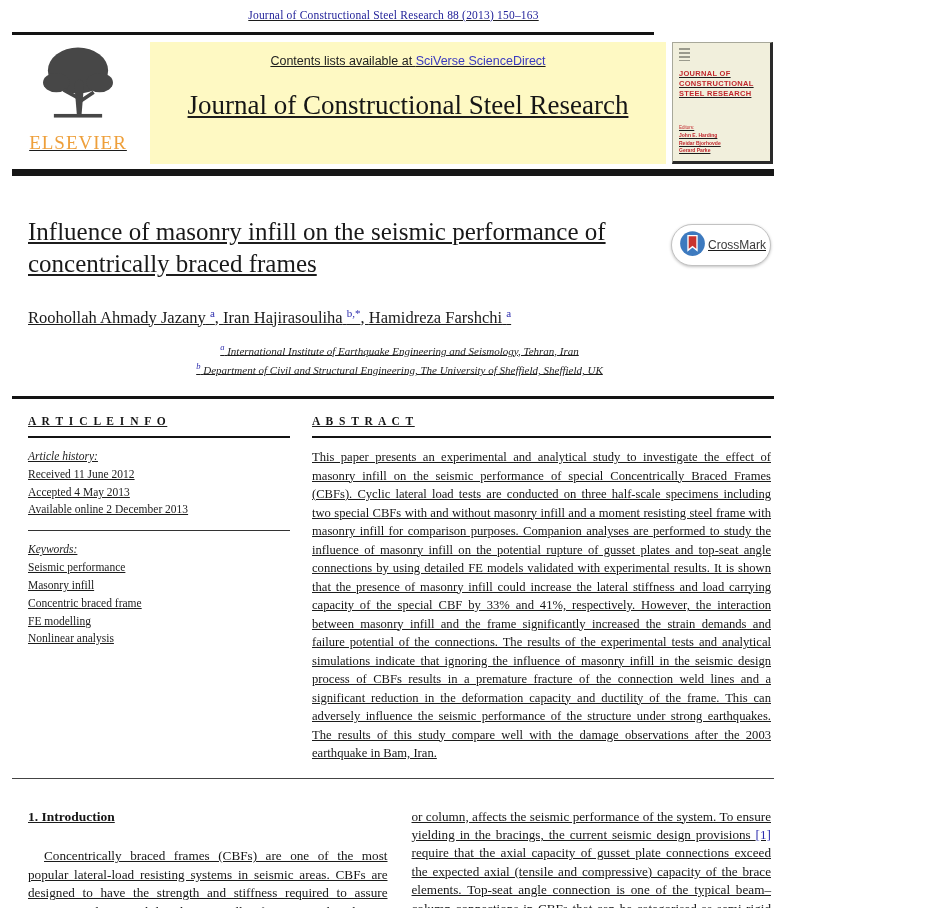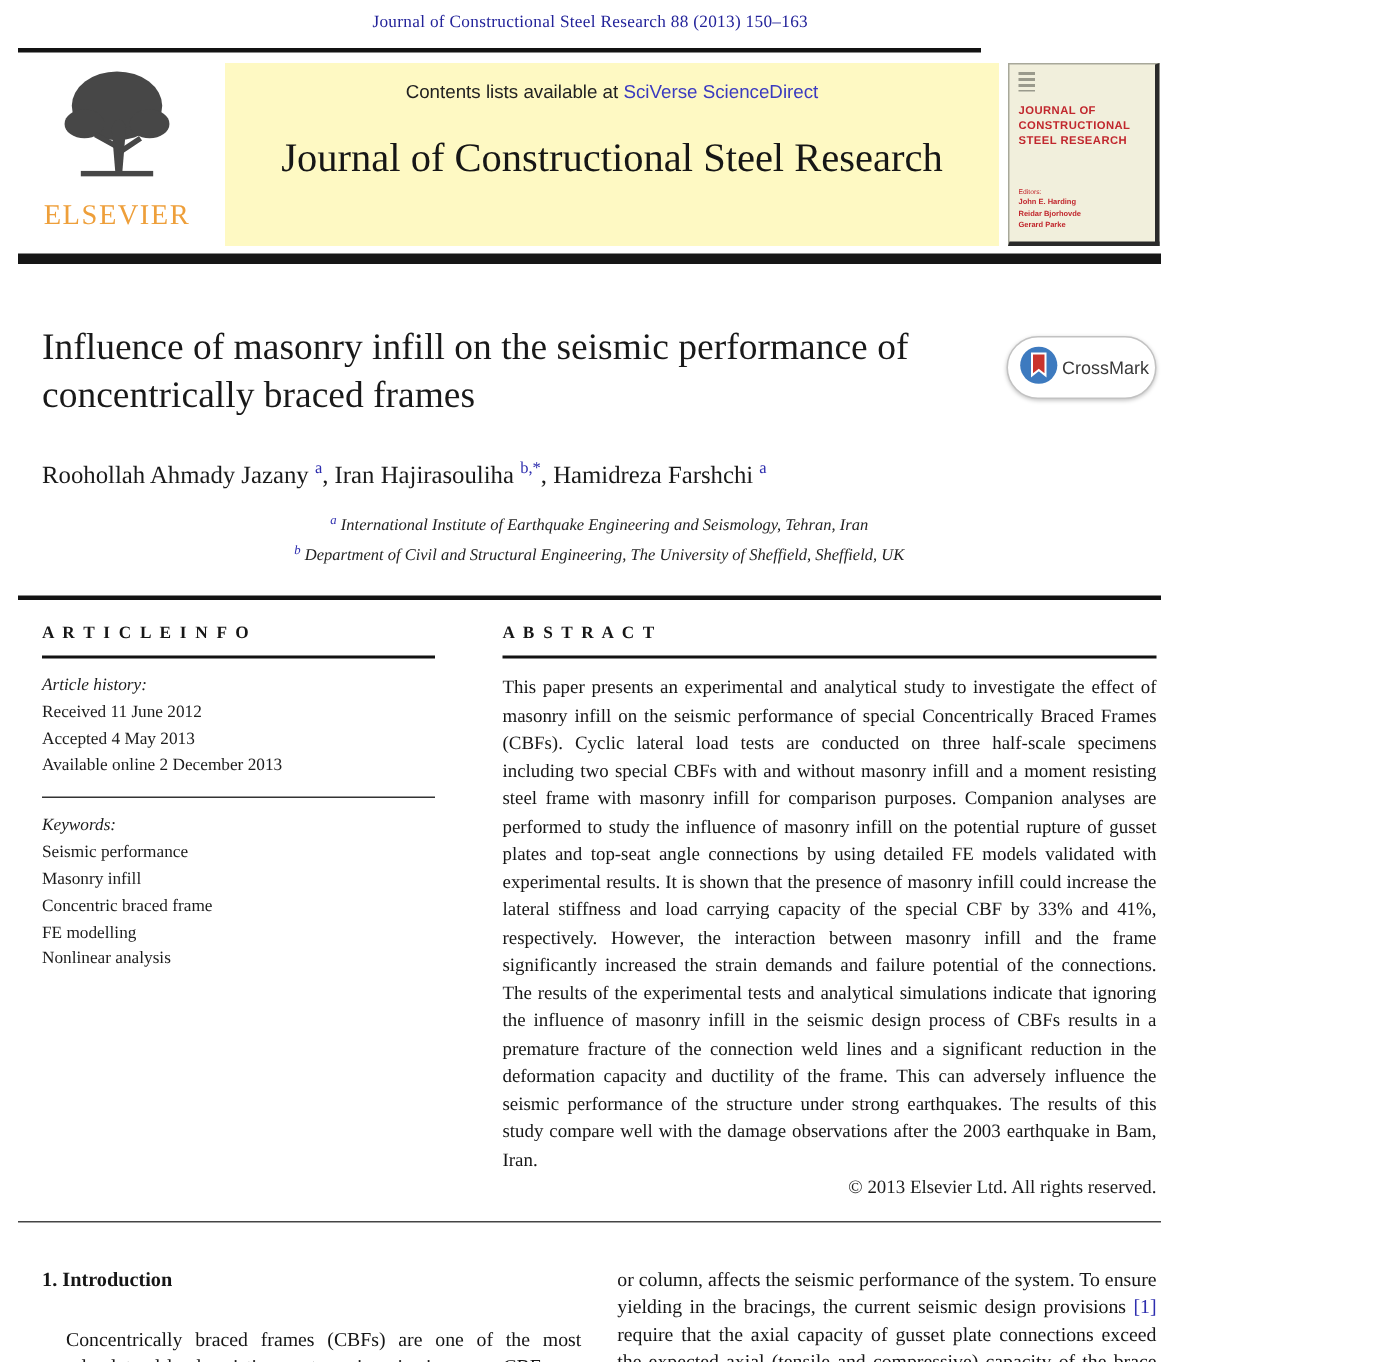--- a/index.html
+++ b/index.html
@@ -1,18 +1,18 @@
 <!DOCTYPE html>
 <html><head>
 <meta charset="utf-8">
 <style>
   * { margin:0; padding:0; box-sizing:border-box; }
   body { background:#fff; }
   .page { width:787px; height:908px; background:#fff; overflow:hidden; position:relative;
-          font-family:"Liberation Serif", serif; color:#1c1c1c; }
+          font-family:"Liberation Serif", serif; color:#1c1c1c;text-decoration:underline; }
 
   .citation { text-align:center; font-size:11.5px; color:#23239a; padding-top:9px; letter-spacing:.2px; }
   .toprule { height:3px; background:#131313; margin:11px 133px 0 12px; }
 
   .header-row { display:flex; margin:5px 14px 0 12px; height:124px; align-items:stretch; }
   .elsevier { width:132px; display:flex; flex-direction:column; align-items:center; justify-content:flex-start; padding-top:4px; }
   .els-text { color:#ee9f3a; font-size:19px; letter-spacing:1px; margin-top:2px; font-family:"Liberation Serif", serif; }
   .banner { flex:1; background:#fef9c3; margin:2px 6px 0 6px; text-align:center; padding-top:12px; }
   .contents-line { font-size:12.5px; font-family:"Liberation Sans", sans-serif; color:#222; }
   .link { color:#3a3ac0; text-decoration:none; }
@@ -35,21 +35,21 @@
                box-shadow:0 1px 3px rgba(0,0,0,.25); background:#fff;
                font-family:"Liberation Sans", sans-serif; font-size:12px; color:#3a3a3a; }
 
   .authors { margin:26px 16px 0 28px; font-size:16.5px; color:#1a1a1a; }
   .sup { color:#2d2dae; font-size:11px; }
   .affils { margin:13px 16px 0 28px; font-style:italic; font-size:11px; line-height:1.6; color:#222;text-align:center; }
   .affils .sup { font-size:8.5px; }
 
   .midrule { height:3px; background:#131313; margin:17px 13px 0 12px; }
 
-  .infoabs { display:flex; margin:16px 16px 0 28px;gap:23px; }
+  .infoabs { display:flex; margin:16px 16px 0 28px; }
   .infocol { width:262px; margin-right:22px; flex-shrink:0; }
   .abscol { flex:1; }
   .colhead { font-size:11.5px; font-weight:bold; letter-spacing:1.5px; color:#161616; }
   .headrule { height:2px; background:#131313; margin:9px 0 10px 0; }
   .info-label { font-style:italic; font-size:11.5px; }
   .info-item { font-size:11.5px; line-height:1.55; }
   .thinrule-info { height:1px; background:#333; margin:11px 0 10px 0; }
 
   .abstext { font-size:12.6px; text-align:justify; line-height:1.47; color:#161616; }
   .copyright { text-align:right; font-size:12.6px; margin-top:2px; }
@@ -147,21 +147,20 @@
       <div class="info-item">Masonry infill</div>
       <div class="info-item">Concentric braced frame</div>
       <div class="info-item">FE modelling</div>
       <div class="info-item">Nonlinear analysis</div>
     </div>
 
     <div class="abscol">
       <div class="colhead">A B S T R A C T</div>
       <div class="headrule"></div>
       <div class="abstext">This paper presents an experimental and analytical study to investigate the effect of masonry infill on the seismic performance of special Concentrically Braced Frames (CBFs). Cyclic lateral load tests are conducted on three half-scale specimens including two special CBFs with and without masonry infill and a moment resisting steel frame with masonry infill for comparison purposes. Companion analyses are performed to study the influence of masonry infill on the potential rupture of gusset plates and top-seat angle connections by using detailed FE models validated with experimental results. It is shown that the presence of masonry infill could increase the lateral stiffness and load carrying capacity of the special CBF by 33% and 41%, respectively. However, the interaction between masonry infill and the frame significantly increased the strain demands and failure potential of the connections. The results of the experimental tests and analytical simulations indicate that ignoring the influence of masonry infill in the seismic design process of CBFs results in a premature fracture of the connection weld lines and a significant reduction in the deformation capacity and ductility of the frame. This can adversely influence the seismic performance of the structure under strong earthquakes. The results of this study compare well with the damage observations after the 2003 earthquake in Bam, Iran.</div>
-      <div class="copyright">© 2013 Elsevier Ltd. All rights reserved.</div>
     </div>
   </div>
 
   <div class="thinrule"></div>
 
   <div class="bodycols">
     <div class="bcol">
       <div class="section-heading">1. Introduction</div>
       <p class="indent">Concentrically braced frames (CBFs) are one of the most popular lateral-load resisting systems in seismic areas. CBFs are designed to have the strength and stiffness required to assure economy and serviceability during small, infrequent earthquakes. In large earthquakes, CBFs exhibit a nonlinear response which is mainly dominated by the tensile yielding and post buckling behaviour of the braces <span class="ref">[1,2]</span>. However, this inelastic deformation should be controlled to assure life safety and collapse prevention during strong seismic events.</p>
 

